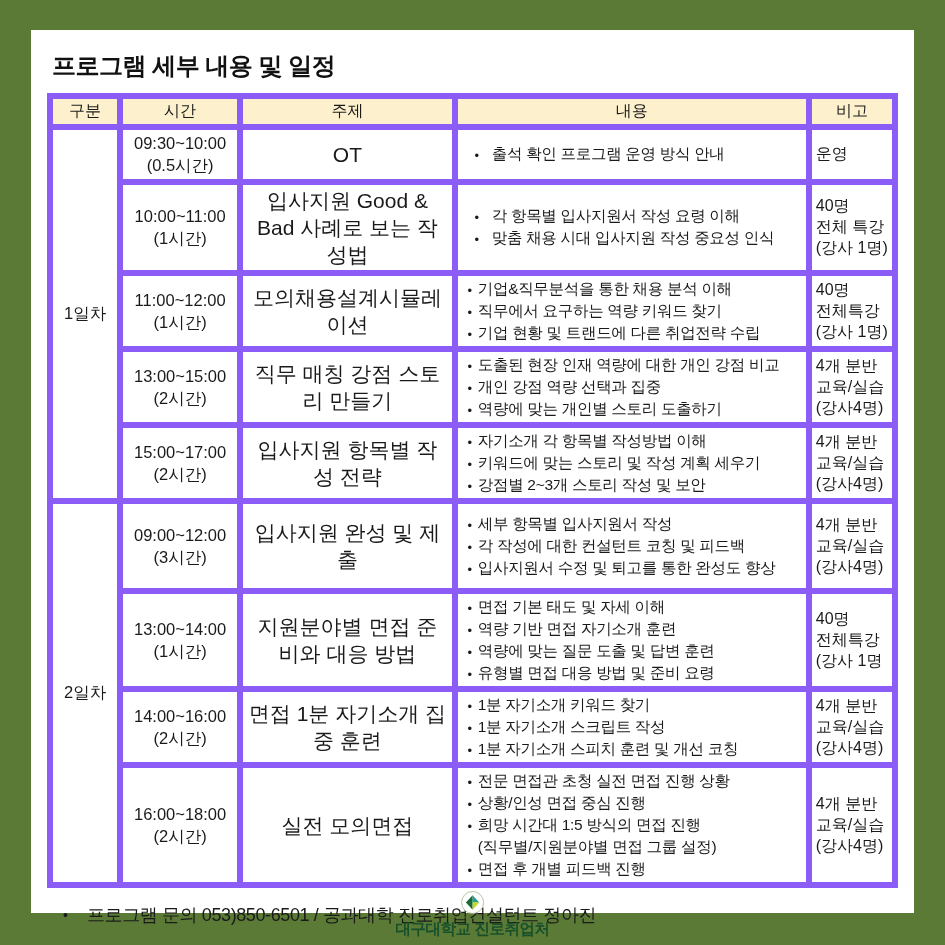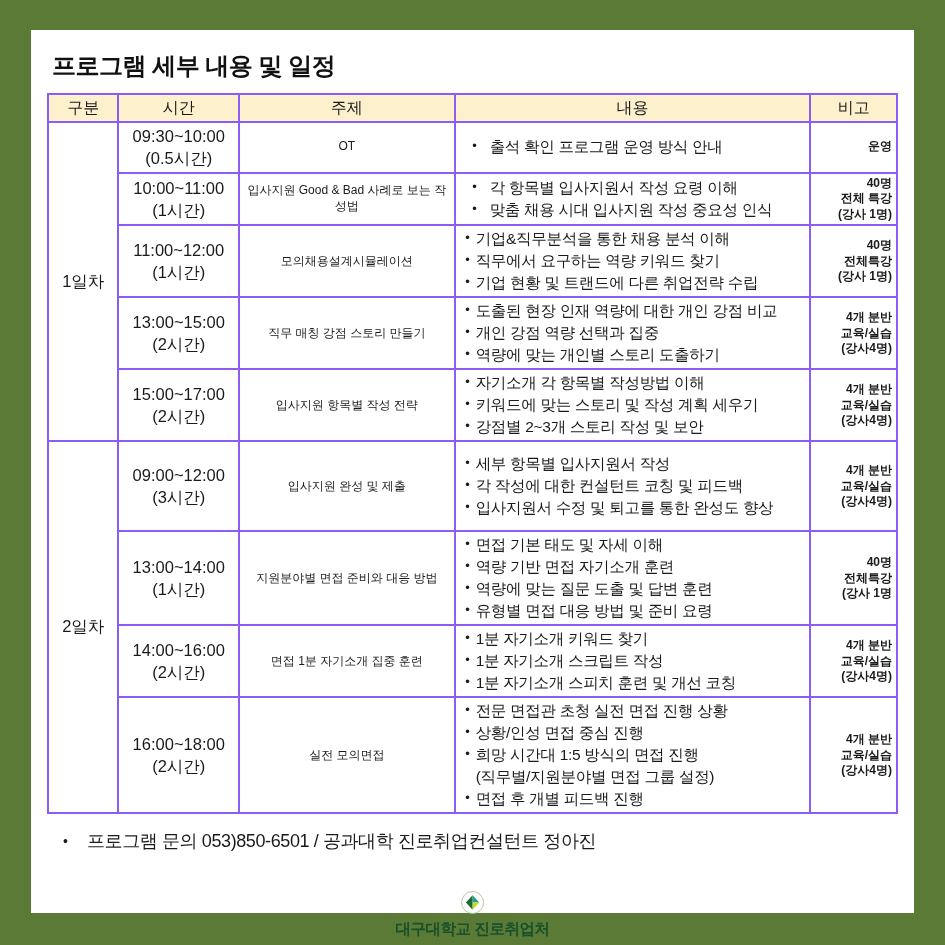--- a/index.html
+++ b/index.html
@@ -20,45 +20,45 @@
   }
   .page-title {
     font-size:24px; font-weight:bold; letter-spacing:-0.5px;
     margin:2px 0 11px 5px; color:#111;
   }
   table.sched {
     border-collapse:collapse; width:100%;
     table-layout:fixed;
   }
   table.sched th, table.sched td {
-    border:2px solid #8b5cf6;
+    border:6px solid #8b5cf6;
     vertical-align:middle;
     padding:2px 4px;
     box-sizing:border-box;
   }
   table.sched th {
     background:#fdf0cd;
     font-weight:normal;
     font-size:16px;
     height:28px;
   }
   .col-cat {width:8.3%;} .col-time {width:14.2%;} .col-topic {width:25.4%;}
   .col-content {width:41.9%;} .col-remark {width:10.2%;}
 
   td.day   { text-align:center; font-size:16.5px; }
   td.time  { text-align:center; font-size:16.5px; line-height:1.35;margin-top:24px; }
-  td.topic { text-align:center; font-size:12px; line-height:1.3; padding:2px 8px; }
+  td.topic { text-align:center; font-size:21px; line-height:1.3; padding:2px 8px; }
   td.content { font-size:15.5px; padding:4px 4px 4px 8px; }
-  td.remark { text-align:right; font-size:12px; line-height:1.3; padding:2px 1px;font-weight:bold; }
+  td.remark { text-align:left; font-size:16px; line-height:1.3; padding:2px 1px; }
   td.remark span { display:block; }
 
   .h50{height:50px;} .h68{height:52px;} .h66{height:66px;} .h65{height:65px;}
   .h67{height:67px;} .h90{height:90px;} .h78{height:68px;} .h114{height:114px;}
 
-  .bl { display:flex; align-items:flex-start; line-height:1.42; }
+  .bl { display:flex; align-items:flex-end; line-height:1.42; }
   .bl::before { content:"\2022"; flex:0 0 auto; width:16px; text-align:center; font-size:13px; padding-top:1px; }
   .bl.wide::before { width:30px; }
   .bl.sub::before { content:""; width:16px; }
   .bl .bt { flex:1 1 auto; letter-spacing:-0.3px; }
 
   .notes { margin:14px 0 0 10px; }
   .note-line { display:flex; font-size:18px; line-height:1.55; letter-spacing:-0.4px; font-weight:500; }
   .note-line::before { content:"\2022"; width:30px; text-align:left; padding-left:6px; font-size:14px; padding-top:3px; box-sizing:border-box; }
   .note-line .nt { flex:1; }
 

